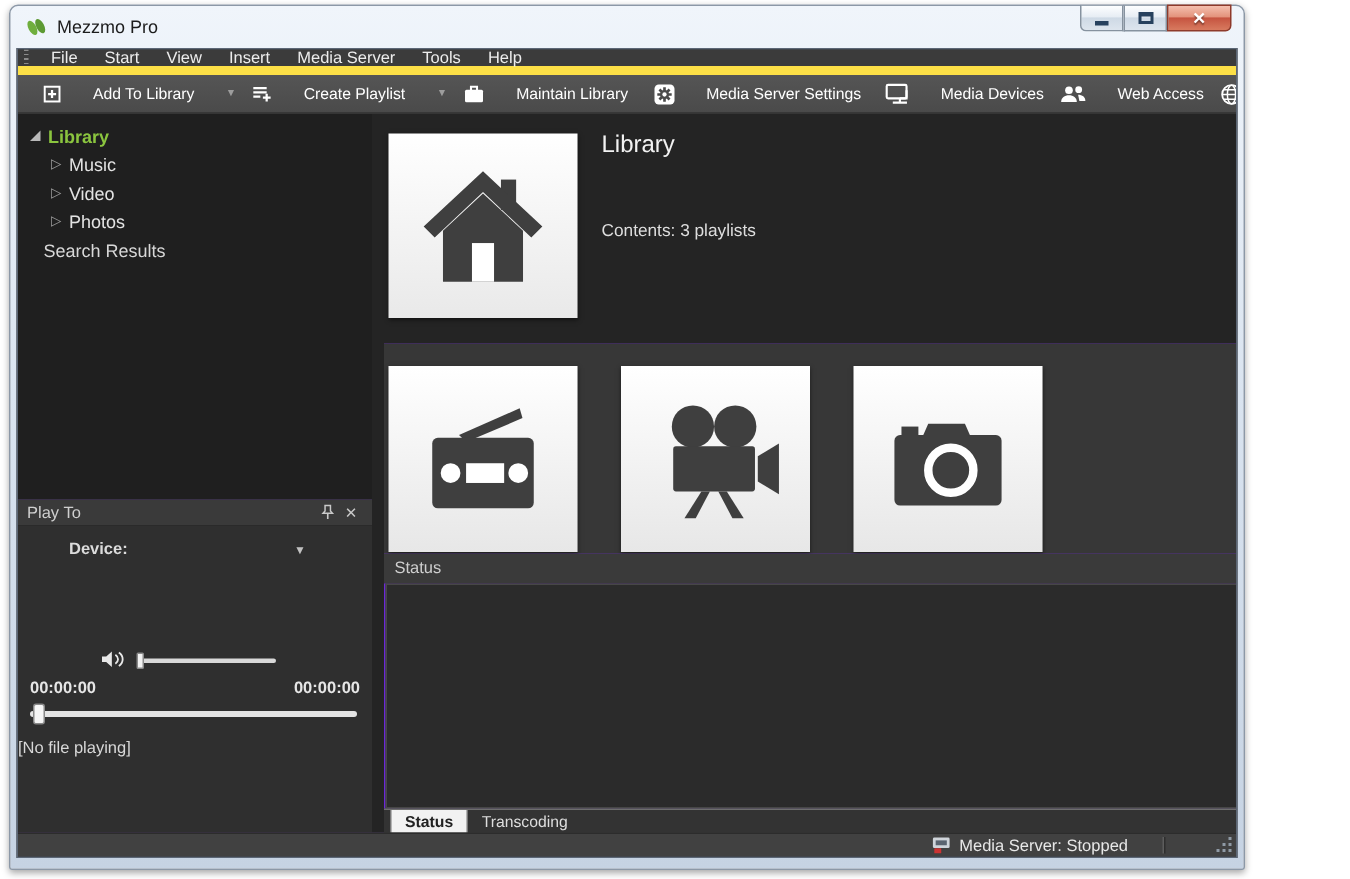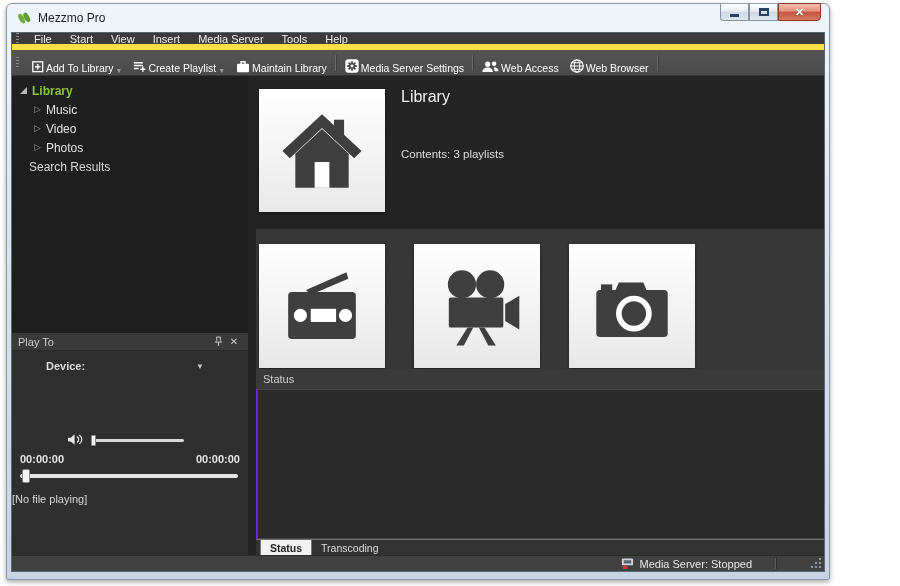--- a/index.html
+++ b/index.html
@@ -32,21 +32,21 @@
 
   
   .menubar { position:absolute; left:0; top:0; width:100%; height:17px; background:#3b3b3b;
     display:flex; align-items:center; border-bottom:6px solid #fde047; }
   .grip { width:3px; height:11px; margin:0 6px 0 4px;
     background:repeating-linear-gradient(#8a8a8a 0 1px, transparent 1px 3px); }
   .menu-item { color:#ededed; font-size:11px; padding:2px 9px; cursor:pointer; }
   .toolbar { position:absolute; left:0; top:17px; width:100%; height:26px;
     background:linear-gradient(#555555,#4a4a4a); display:flex; align-items:center;
     border-bottom:1px solid #353535; }
-  .tbtn { display:flex; align-items:flex-end; gap:1px; padding:0 5px; height:22px;
+  .tbtn { display:flex; align-items:center; gap:20px; padding:0 5px; height:22px;
     color:#ffffff; font-size:10.5px; white-space:nowrap; cursor:pointer; }
   .tbtn svg { flex:0 0 auto; }
   .drop { color:#9d9d9d; font-size:7px; margin-left:1px; }
   .tsep { width:1px; height:16px; background:#6b6b6b; margin:0 3px; box-shadow:1px 0 0 #3e3e3e; }
 
   
   .workspace { position:absolute; left:0; top:43px; width:100%; bottom:16px; background:#6d28d9; }
 
   .tree { position:absolute; left:0; top:0; width:236px; height:257px; background:#1f1f1f; padding-top:5px; }
   .tree-row { display:flex; align-items:center; height:19px; font-size:12px; color:#e3e3e3; cursor:pointer; }
@@ -202,20 +202,27 @@
               <path d="M9 3.6v10.8M3.6 9h10.8M5.2 5.2l7.6 7.6M12.8 5.2l-7.6 7.6"></path>
             </g>
             <circle cx="9" cy="9" r="3.4" fill="#4b4b4b"></circle>
             <circle cx="9" cy="9" r="1.6" fill="#fff"></circle>
           </svg>
           <span>Media Server Settings</span>
         </div>
 
         <span class="tsep"></span>
 
+        <div class="tbtn">
+          <svg width="17" height="15" viewBox="0 0 18 15">
+            <rect x="1.2" y="1.2" width="14" height="9.6" rx="1" fill="none" stroke="#fff" stroke-width="1.5"></rect>
+            <path d="M5.5 13.8h10M10.5 10.8v3M15.2 5v5.8h-4.7" fill="none" stroke="#fff" stroke-width="1.5"></path>
+          </svg>
+          <span>Media Devices</span>
+        </div>
 
         <div class="tbtn">
           <svg width="19" height="14" viewBox="0 0 20 14">
             <circle cx="7" cy="4" r="2.7" fill="#fff"></circle>
             <circle cx="13.8" cy="3.6" r="2.4" fill="#fff"></circle>
             <path d="M1.5 12.2c0-3.1 2.5-4.7 5.5-4.7s5.5 1.6 5.5 4.7z" fill="#fff"></path>
             <path d="M13.4 7.2c2.9 0 5.1 1.5 5.1 4.3h-4.2" fill="#fff"></path>
           </svg>
           <span>Web Access</span>
         </div>

